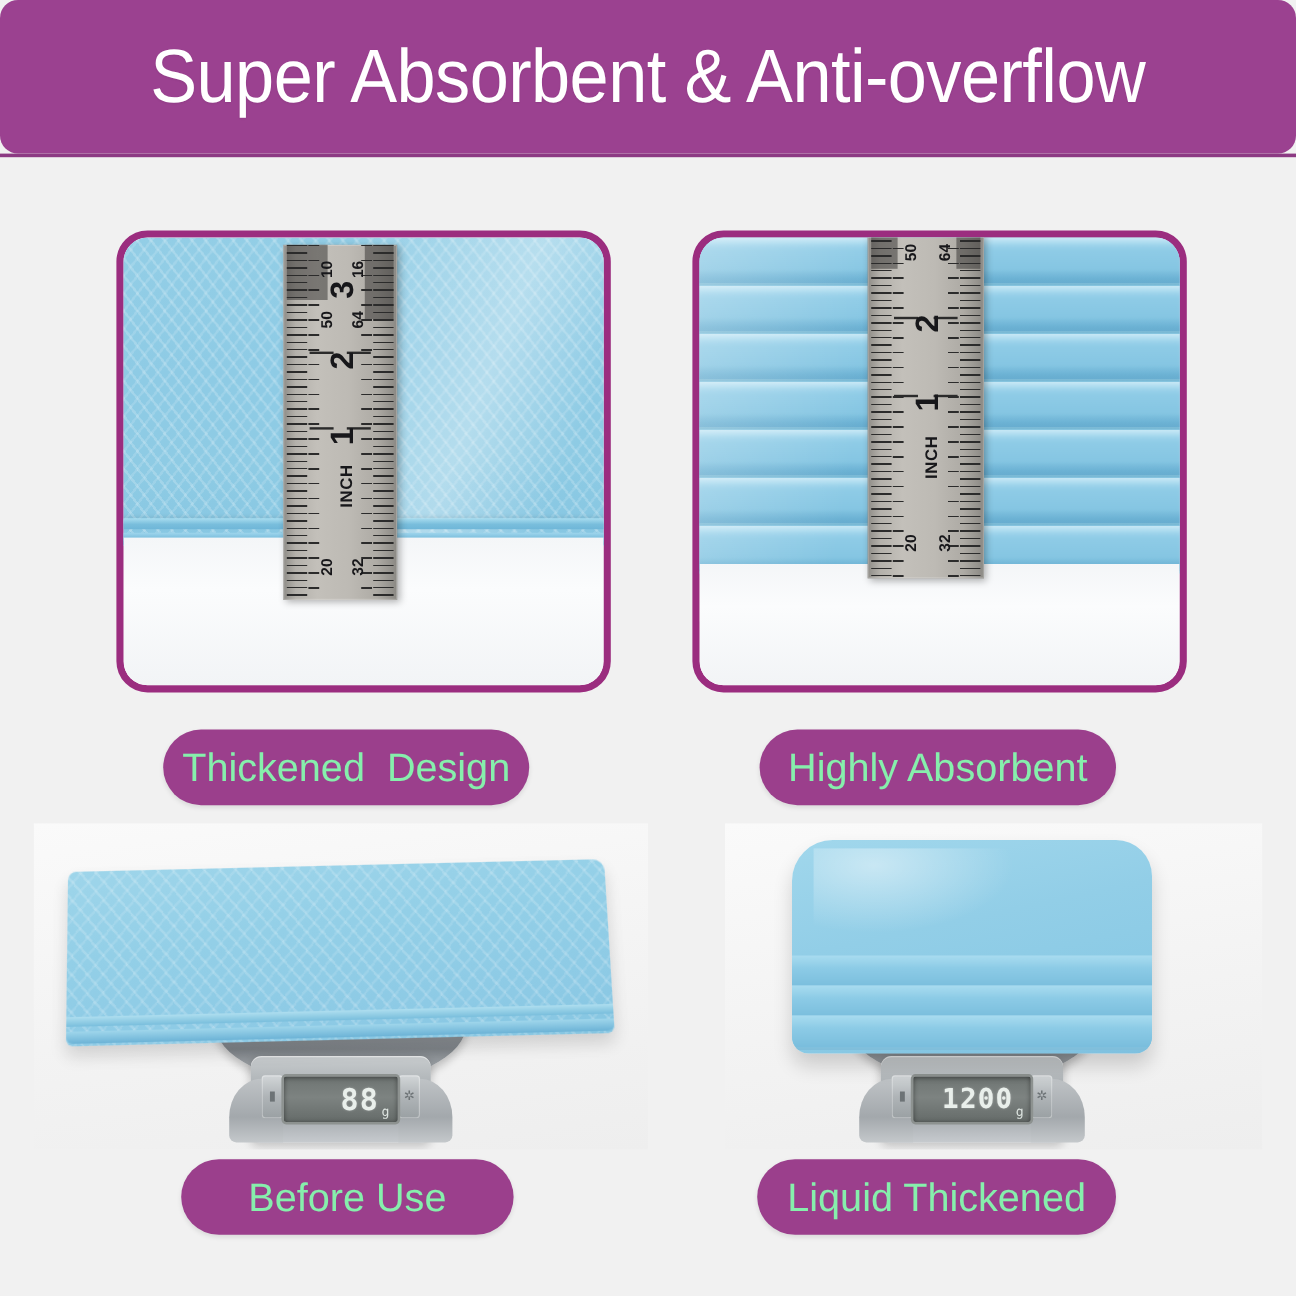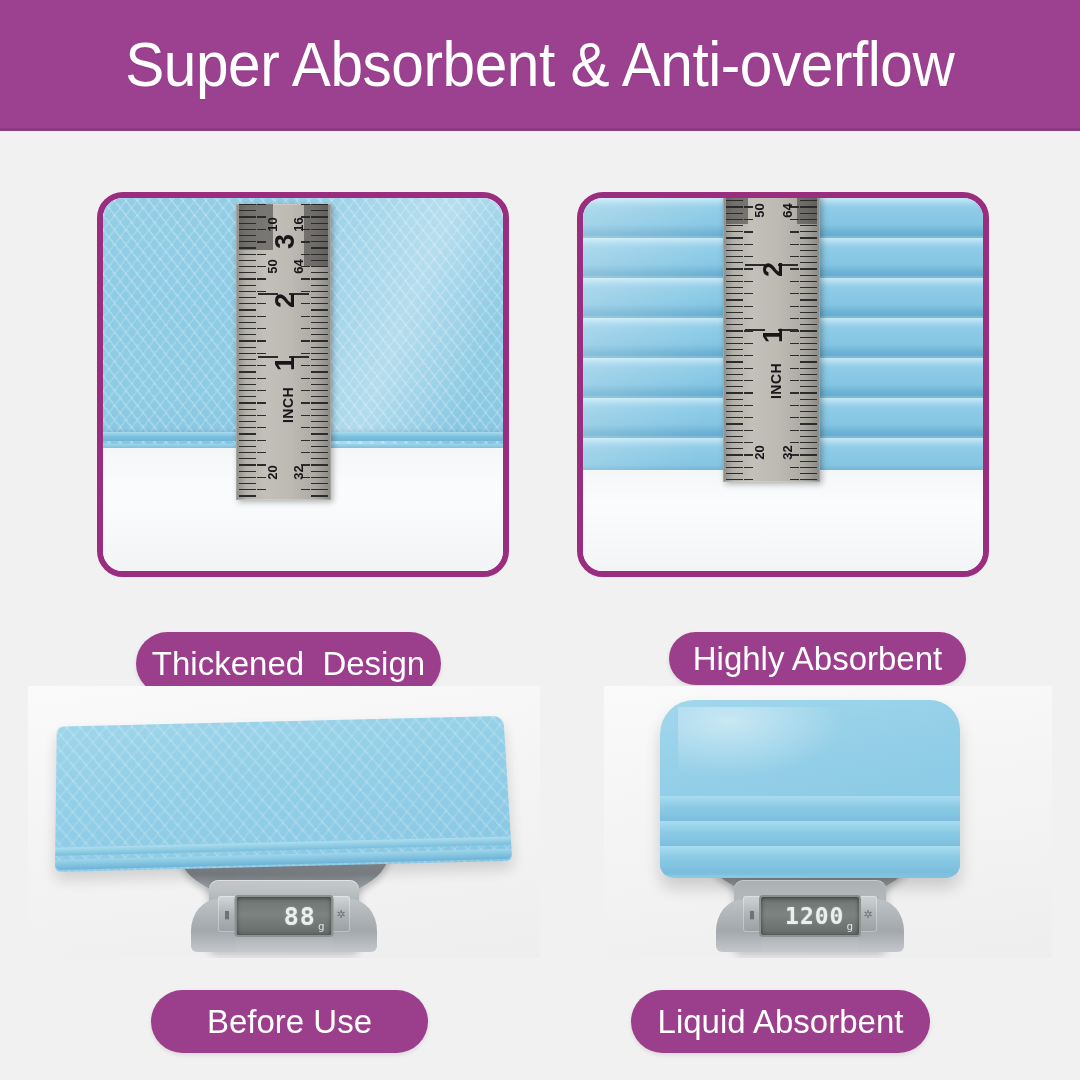--- a/index.html
+++ b/index.html
@@ -9,20 +9,21 @@
     font-family:"Liberation Sans", sans-serif;
     overflow:hidden;
     position:relative;
   }
   
   .banner{
     position:absolute;left:0;top:0;width:1080px;height:128px;
     background:#9b4190;
     display:flex;align-items:center;justify-content:center;
     box-sizing:border-box;
+    border-radius:15px;
   }
   .banner-rule{
     position:absolute;left:0;top:128px;width:1080px;height:3px;
     background:#8c3a83;
   }
   .banner-title{
     color:#ffffff;
     font-size:63px;
     line-height:1;
     letter-spacing:-0.5px;
@@ -118,30 +119,29 @@
   .rnum.big{font-size:27px;}
   .rnum.sm{font-size:13px;}
   .rnum.inch{font-size:14px;letter-spacing:.5px;}
   .rlong{position:absolute;height:1.6px;background:#2b2b2b;}
   
   .badge{
     position:absolute;
     background:#9b3f8c;
     border-radius:34px;
     display:flex;align-items:center;justify-content:center;
-    color:#ffffff;
+    color:#86efac;
     box-sizing:border-box;
     box-shadow:0 2px 4px rgba(0,0,0,.10);
-    margin-top:24px;
   }
   .badge span{
     font-size:33px;line-height:1;font-weight:400;white-space:pre;
   }
   #badge-thick{left:136px;top:608px;width:305px;height:63px;}
-  #badge-absorb{left:669px;top:608px;width:297px;height:53px;}
+  #badge-absorb{left:633px;top:608px;width:297px;height:63px;}
   #badge-before{left:151px;top:966px;width:277px;height:63px;}
   #badge-liquid{left:631px;top:966px;width:299px;height:63px;}
 
   
   .scalewrap{position:absolute;overflow:hidden;}
   #photo-before{left:28px;top:686px;width:512px;height:272px;}
   #photo-liquid{left:604px;top:686px;width:448px;height:272px;}
   .scalewrap .bg{
     position:absolute;inset:0;
     background:linear-gradient(172deg,#fafafa 0%,#f3f3f3 55%,#eeeeee 100%);
@@ -371,14 +371,14 @@
 
   <div class="swollen">
     <div class="layer" style="top:54%;"></div>
     <div class="layer" style="top:68%;"></div>
     <div class="layer" style="top:82%;"></div>
     <div class="hilite"></div>
   </div>
 </div>
 
 <div class="badge" id="badge-liquid">
-  <span>Liquid Absorbent</span>
+  <span>Liquid Thickened</span>
 </div>
 
 </body></html>

